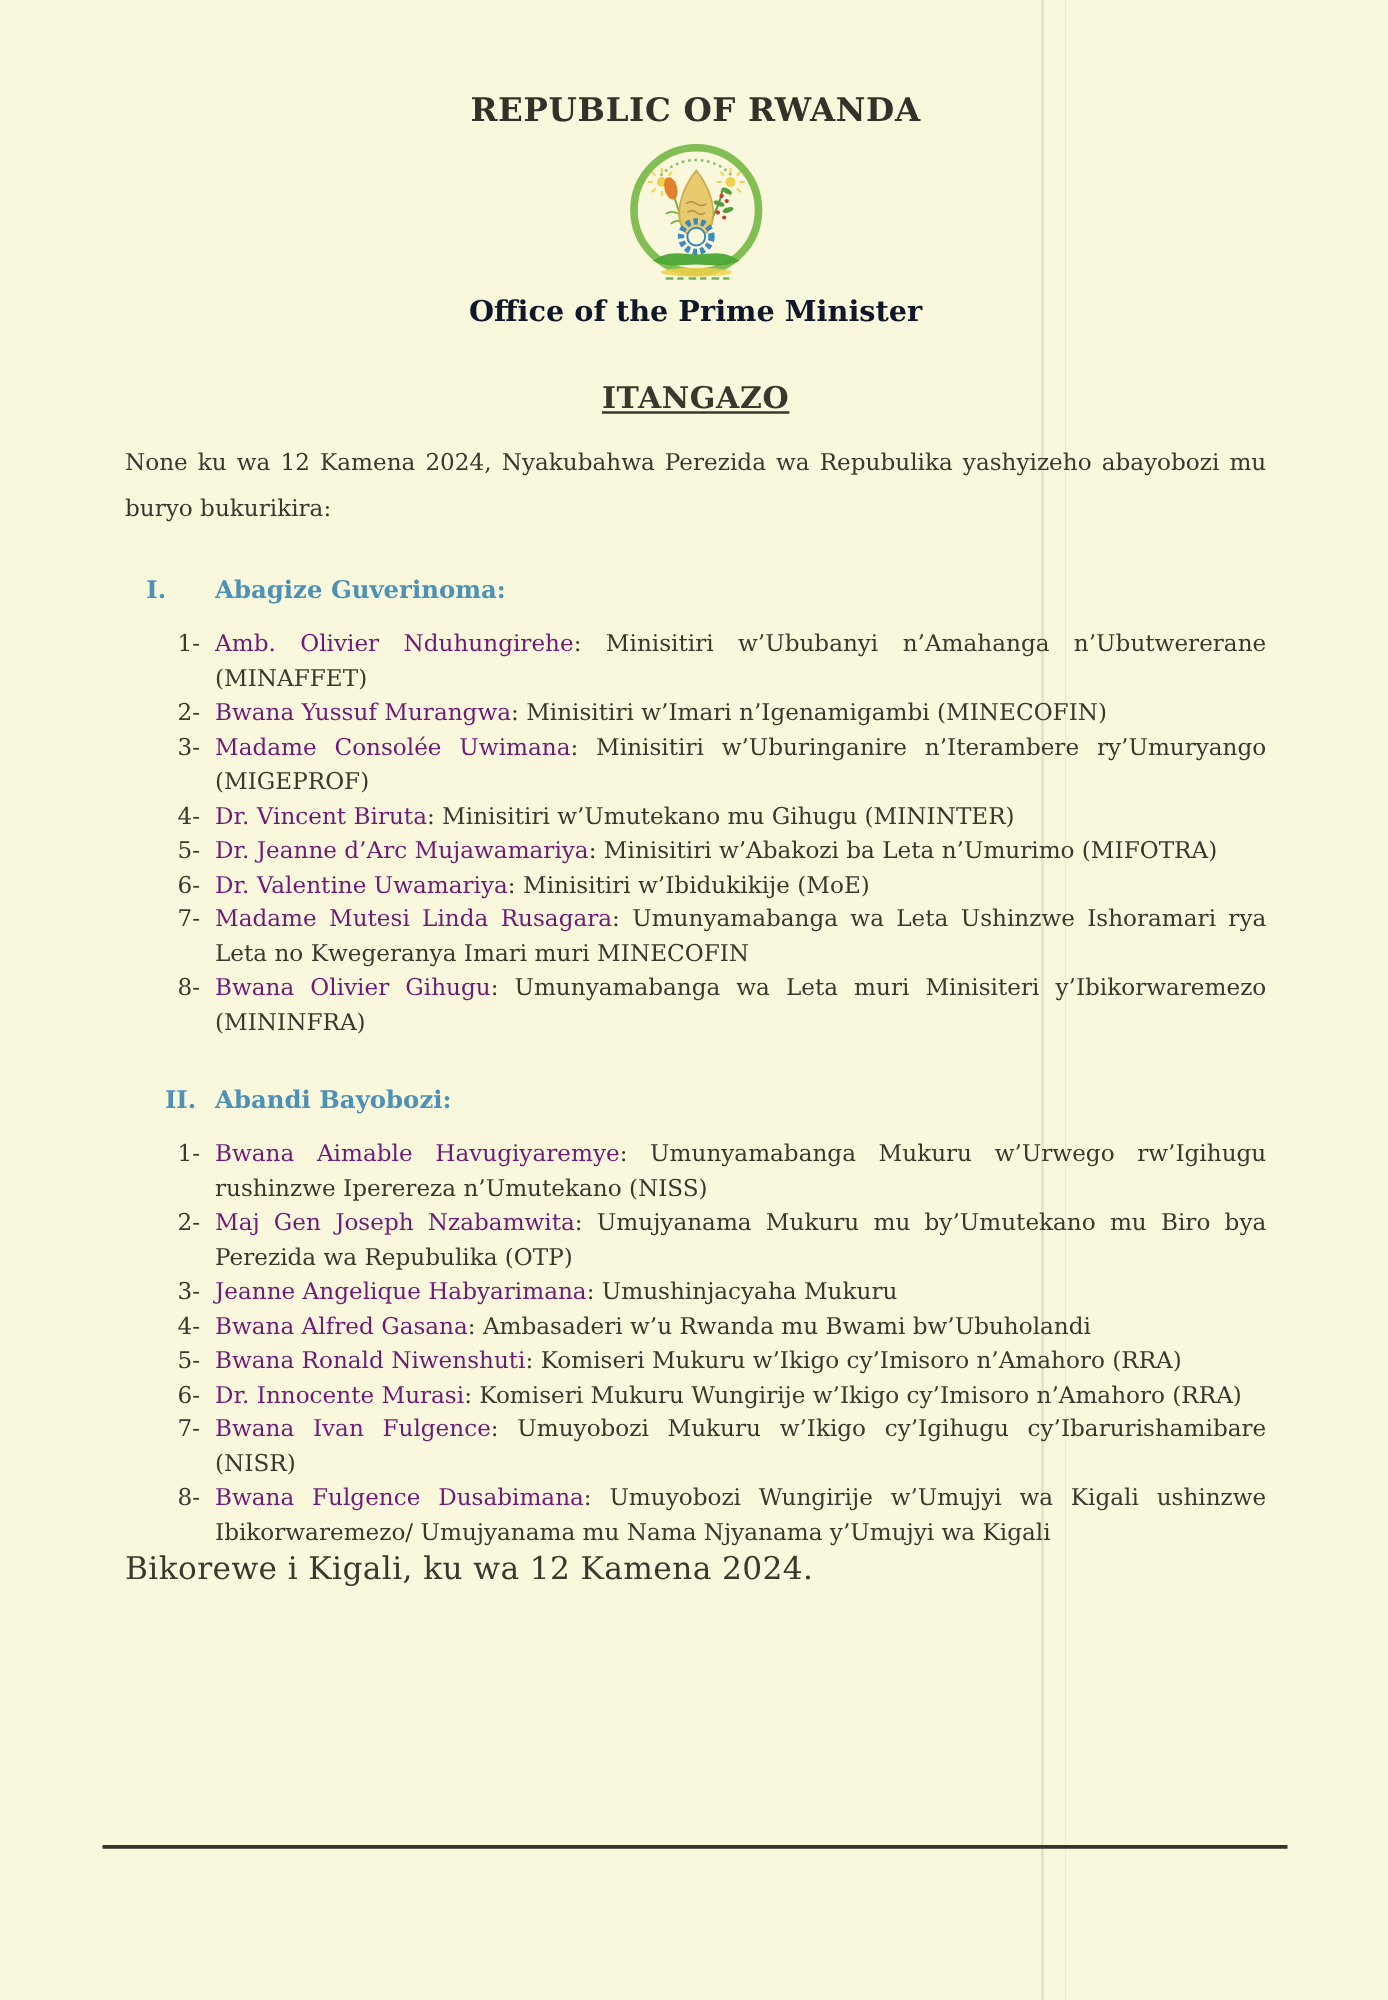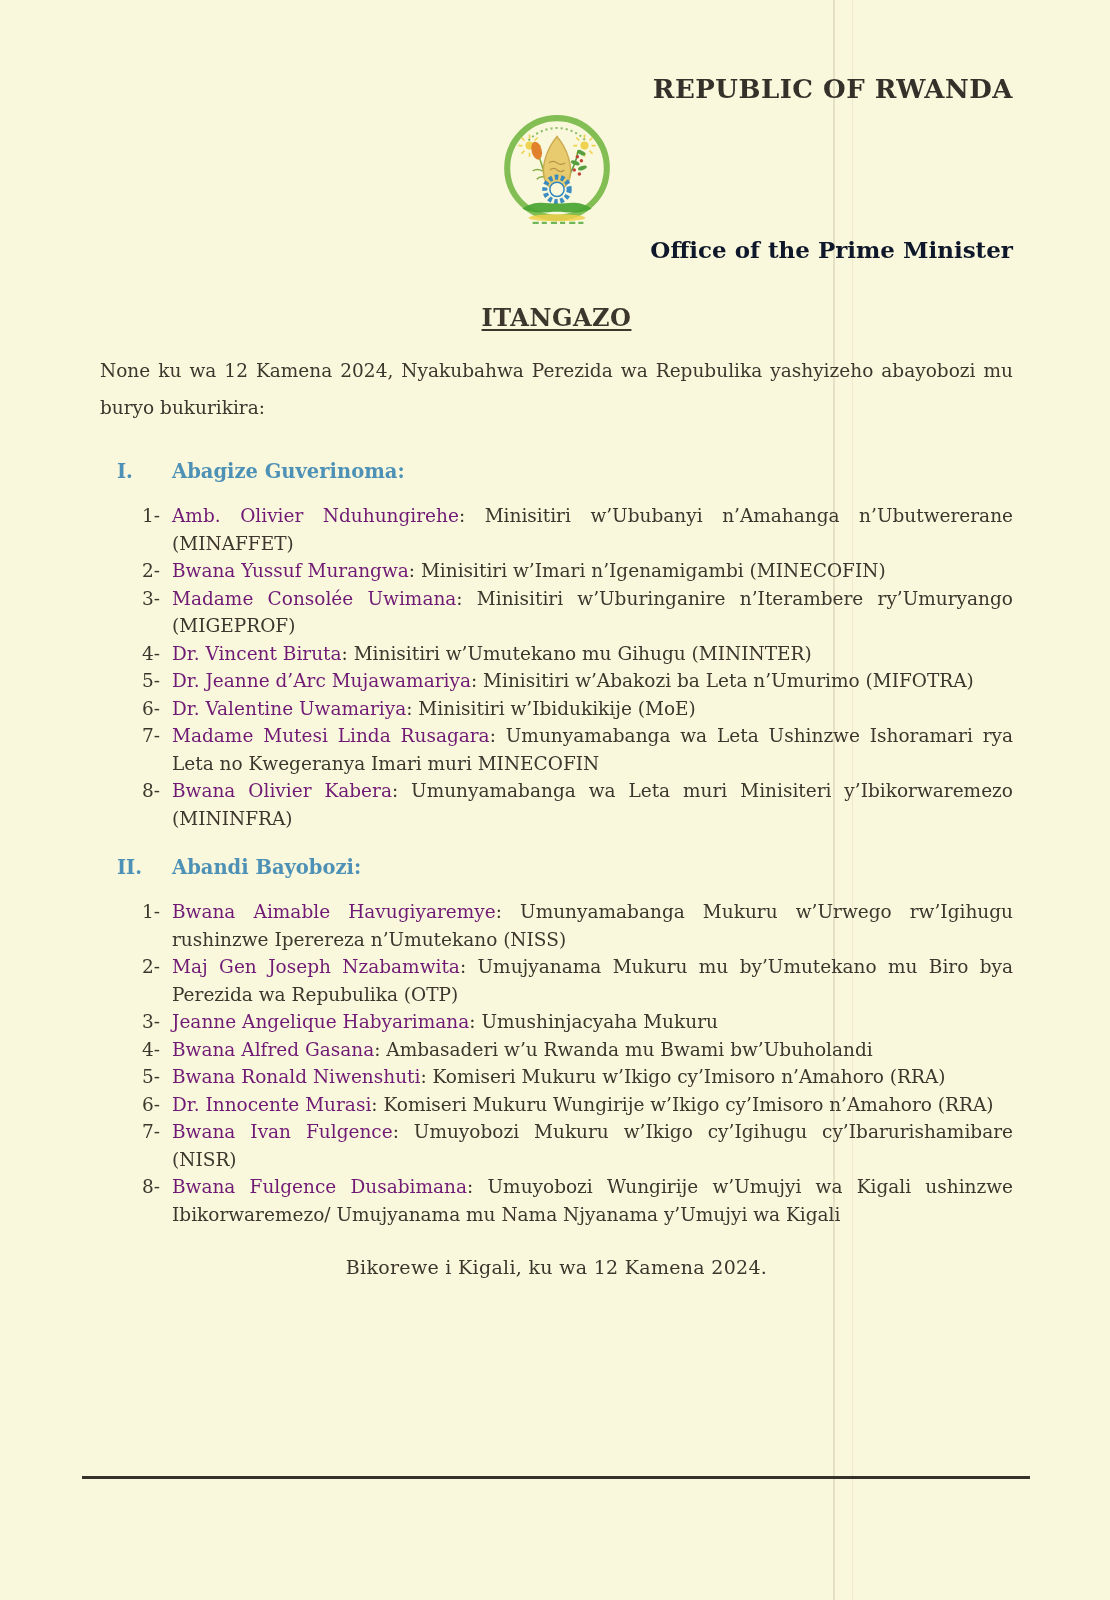--- a/index.html
+++ b/index.html
@@ -7,40 +7,40 @@
     width:1110px;height:1600px;
     background:#faf8dc;
     font-family:"DejaVu Serif","Liberation Serif",serif;
     color:#3b372d;
     position:relative;overflow:hidden;
   }
   .page{position:relative;width:1110px;height:1600px;}
   .crease{position:absolute;top:0;height:1600px;width:2px;background:rgba(145,140,115,.22);left:833px;}
   .crease2{position:absolute;top:0;height:1600px;width:1px;background:rgba(145,140,115,.12);left:852px;}
   .content{padding:74px 97px 0 100px;position:relative;}
-  .center{text-align:right;}
+  .center{text-align:center;}
   .country{font-size:26px;font-weight:bold;letter-spacing:.5px;color:#34312a;}
   .emblem-wrap{margin-top:8px;text-align:center;height:116px;}
   .office{font-size:23px;font-weight:bold;margin-top:8px;color:#0f172a;}
   .doc-title-wrap{margin-top:40px;text-align:center;}
   .doc-title{display:inline-block;font-size:24px;font-weight:bold;letter-spacing:.5px;
     text-decoration:underline;text-decoration-thickness:2px;text-underline-offset:3px;}
   .para{font-size:18.5px;line-height:37px;text-align:justify;margin:0;}
   .p1{margin-top:30px;}
   .p2{margin-top:20px;}
   .sec-head{display:flex;font-size:19.5px;font-weight:bold;color:#4e91b6;margin:0;}
   .sec1{margin-top:34px;}
-  .sec2{margin-top:24px;}
+  .sec2{margin-top:36px;text-align:center;}
   .sec-num{flex:0 0 55px;padding-left:17px;}
   .list{list-style:none;margin:19px 0 0;padding:0 0 0 42px;font-size:18.5px;line-height:27.5px;}
   .item{display:flex;}
   .marker{flex:0 0 30px;}
   .itext{flex:1;text-align:justify;}
   .itext b{font-weight:normal;color:#701a75;}
-  .closing{margin-top:28px;text-align:center;font-size:19px;letter-spacing:.3px;}
+  .closing{font-size:25px;letter-spacing:.3px;}
   .rule{position:absolute;left:82px;top:1476px;width:948px;height:3px;background:#35322a;}
 </style>
 </head>
 <body>
 
 <div class="page">
   <div class="crease"></div>
   <div class="crease2"></div>
 
   <div class="content">
@@ -128,21 +128,21 @@
       <li class="item">
         <span class="marker">6-</span>
         <span class="itext"><b>Dr. Valentine Uwamariya</b><span>: Minisitiri w’Ibidukikije (MoE)</span></span>
       </li>
       <li class="item">
         <span class="marker">7-</span>
         <span class="itext"><b>Madame Mutesi Linda Rusagara</b><span>: Umunyamabanga wa Leta Ushinzwe Ishoramari rya Leta no Kwegeranya Imari muri MINECOFIN</span></span>
       </li>
       <li class="item">
         <span class="marker">8-</span>
-        <span class="itext"><b>Bwana Olivier Kabera</b><span>: Umunyamabanga wa Leta muri Minisiteri y’Ibikorwaremezo (MININFRA)</span></span>
+        <span class="itext"><b>Bwana Olivier Gihugu</b><span>: Umunyamabanga wa Leta muri Minisiteri y’Ibikorwaremezo (MININFRA)</span></span>
       </li>
     </ul>
 
     <div class="sec-head sec2">
       <span class="sec-num">II.</span>
       <span class="sec-title">Abandi Bayobozi:</span>
     </div>
     <ul class="list">
       <li class="item">
         <span class="marker">1-</span>

